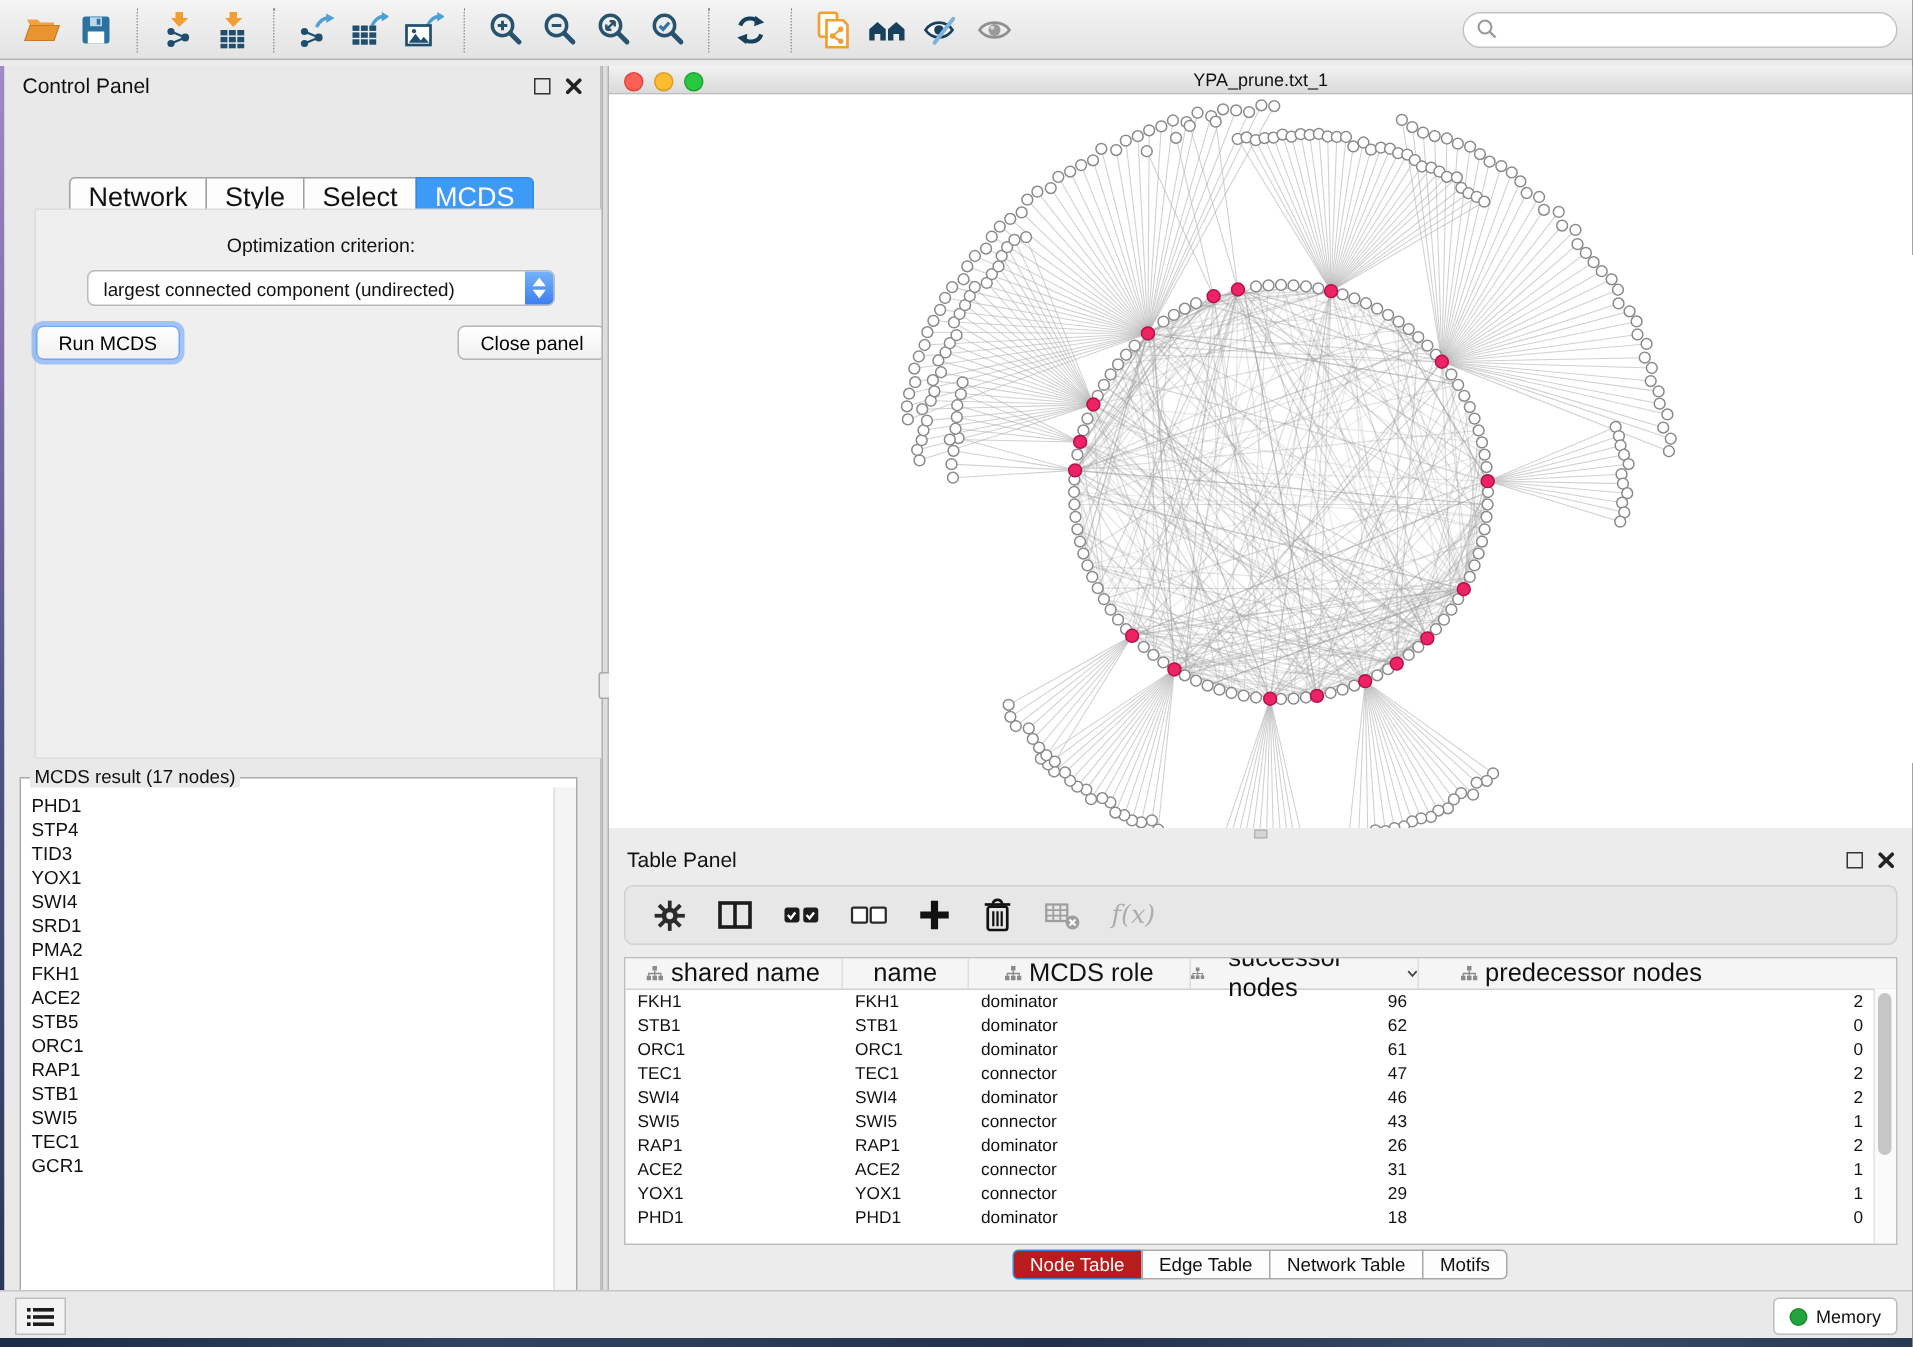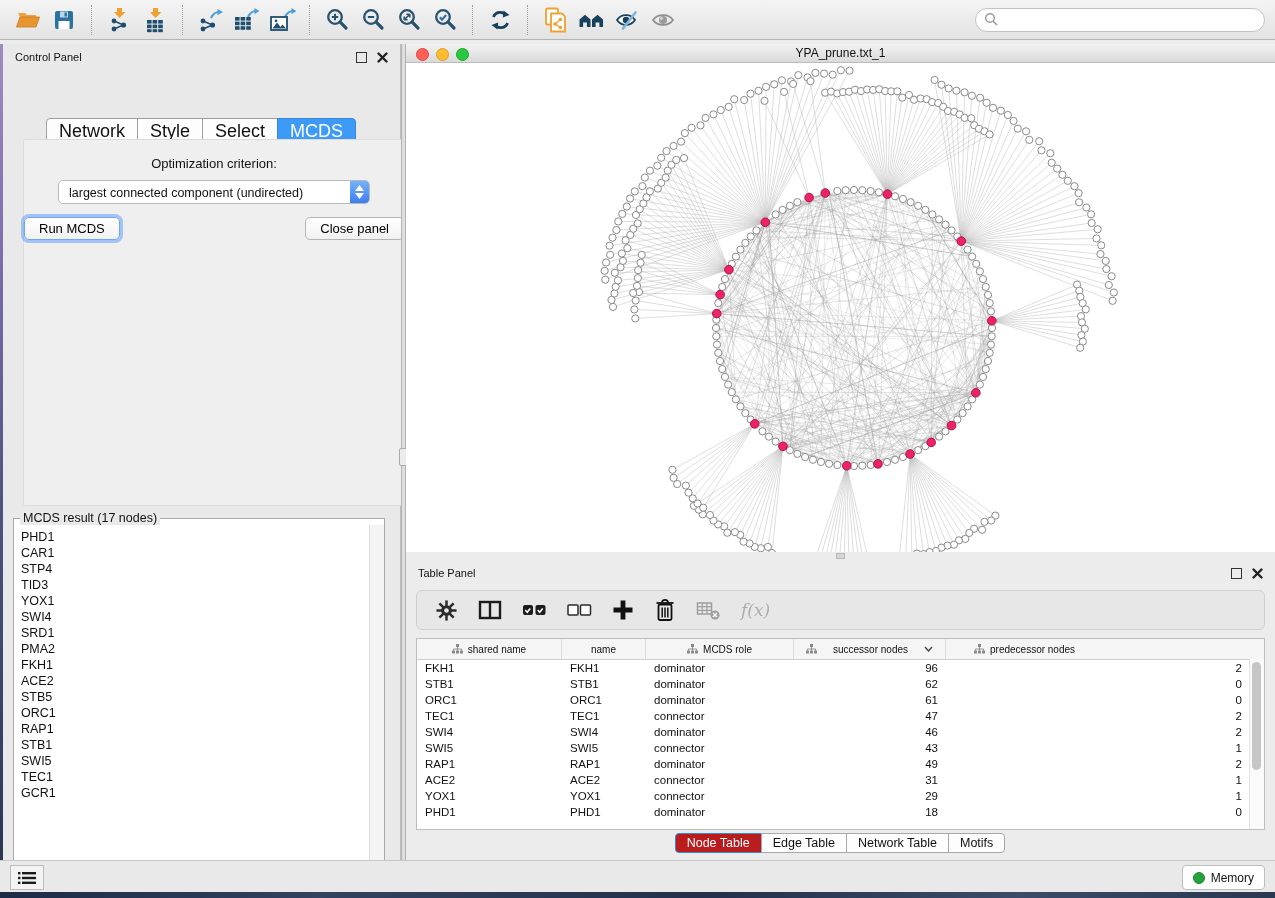--- a/index.html
+++ b/index.html
@@ -15,21 +15,21 @@
     border-radius:12px;display:flex;align-items:center;padding:0 8px;}
   .tb-search input{border:none;outline:none;flex:1;font-size:12px;font-family:"Liberation Sans",sans-serif;background:transparent;}
   
   .wall-left{position:absolute;left:0;top:44px;width:3px;height:848px;
     background:linear-gradient(#a08ac2,#7d6da8 25%,#4c5380 55%,#283452);}
   .wall-bottom{position:absolute;left:0;top:892px;width:1275px;height:6px;
     background:linear-gradient(90deg,#1d2b45,#32425f 25%,#243049 55%,#3b4b68 80%,#2a3850);}
   
   .control-panel{position:absolute;left:3px;top:44px;width:398px;height:816px;background:#e9e9e9;
     border-right:1px solid #bdbdbd;box-sizing:border-box;}
-  .panel-title-row{height:26px;display:flex;align-items:center;padding:0 12px;font-size:11px;}
+  .panel-title-row{height:26px;display:flex;align-items:center;padding:0 12px;font-size:14px;}
   .panel-title-row .spacer{flex:1;}
   .float-box{width:9px;height:9px;border:1.5px solid #333;margin-right:10px;}
   .cp-tabs{position:absolute;left:0;top:74px;width:100%;display:flex;justify-content:center;}
   .cp-tab{border:1px solid #9f9f9f;background:#fdfdfd;padding:2px 12px;font-size:18px;margin-left:-1px;cursor:default;}
   .cp-tab:first-child{border-radius:4px 0 0 4px;}
   .cp-tab:last-child{border-radius:0 4px 4px 0;}
   .cp-tab.active{background:#3e9af7;border-color:#3787df;color:#fff;}
   .cp-inner{position:absolute;left:20px;top:95px;width:382px;height:367px;box-sizing:border-box;
     background:#efefef;border:1px solid #dcdcdc;border-radius:2px;}
   .crit-label{margin-top:16px;text-align:center;font-size:13px;}
@@ -65,21 +65,21 @@
   .net-canvas{position:absolute;left:0;top:19px;width:869px;height:489px;background:#fff;}
   .net-bottombar{position:absolute;left:0;bottom:0;width:869px;height:8px;background:#ececec;}
   .h-grip{position:absolute;left:430px;top:1px;width:9px;height:6px;background:#d6d6d6;border:1px solid #b5b5b5;box-sizing:border-box;}
   
   .table-panel{position:absolute;left:406px;top:560px;width:869px;height:300px;background:#ececec;}
   .tp-toolbar{position:absolute;left:10px;top:30px;right:10px;height:40px;background:#e7e7e7;
     border:1px solid #d0d0d0;border-radius:6px;display:flex;align-items:center;gap:20px;
     padding:0 18px;box-sizing:border-box;}
   .tp-table{position:absolute;left:10px;top:78px;right:10px;height:192px;background:#fff;
     border:1px solid #bdbdbd;box-sizing:border-box;overflow:hidden;}
-  .thead{display:flex;height:20px;background:#f5f5f5;border-bottom:1px solid #cfcfcf;font-size:10px;}
+  .thead{display:flex;height:20px;background:#f5f5f5;border-bottom:1px solid #cfcfcf;font-size:17px;}
   .th{display:flex;align-items:center;justify-content:center;gap:5px;border-right:1px solid #dcdcdc;
       box-sizing:border-box;position:relative;}
   .th:last-child{border-right:none;justify-content:flex-start;padding-left:28px;}
   .trow{display:flex;height:16px;font-size:11.5px;align-items:center;}
   .td{box-sizing:border-box;padding:0 8px;white-space:nowrap;overflow:hidden;}
   .td.num{text-align:right;}
   .tbody-scroll{position:absolute;right:0;top:20px;bottom:0;width:14px;background:#fafafa;border-left:1px solid #e2e2e2;}
   .thumb{position:absolute;left:2px;top:3px;width:9px;height:108px;background:#c6c6c6;border-radius:5px;}
   .tp-tabs{position:absolute;left:0;top:273px;width:100%;display:flex;justify-content:center;}
   .tp-tab{border:1px solid #a8a8a8;background:#fdfdfd;padding:2px 11px;font-size:12.5px;margin-left:-1px;}
@@ -295,21 +295,20 @@
       <div class="btn-row">
         <button class="mac-btn focus">Run MCDS</button>
         <button class="mac-btn">Close panel</button>
       </div>
     </div>
     <fieldset class="result-box">
       <legend>MCDS result (17 nodes)</legend>
       <div style="position:relative;width:100%;height:100%;">
         <div class="result-list" id="mcds-list">
             <div>PHD1</div>
-            <div>CAR1</div>
             <div>STP4</div>
             <div>TID3</div>
             <div>YOX1</div>
             <div>SWI4</div>
             <div>SRD1</div>
             <div>PMA2</div>
             <div>FKH1</div>
             <div>ACE2</div>
             <div>STB5</div>
             <div>ORC1</div>
@@ -1403,21 +1402,21 @@
             <div class="td" style="width: 145px; flex: 0 0 145px;">SWI5</div>
             <div class="td" style="width: 84px; flex: 0 0 84px;">SWI5</div>
             <div class="td" style="width: 148px; flex: 0 0 148px;">connector</div>
             <div class="td num" style="width: 152px; flex: 0 0 152px;">43</div>
             <div class="td num" style="flex: 1 1 0%; padding-right: 22px;">1</div>
           </div>
           <div class="trow">
             <div class="td" style="width: 145px; flex: 0 0 145px;">RAP1</div>
             <div class="td" style="width: 84px; flex: 0 0 84px;">RAP1</div>
             <div class="td" style="width: 148px; flex: 0 0 148px;">dominator</div>
-            <div class="td num" style="width: 152px; flex: 0 0 152px;">49</div>
+            <div class="td num" style="width: 152px; flex: 0 0 152px;">26</div>
             <div class="td num" style="flex: 1 1 0%; padding-right: 22px;">2</div>
           </div>
           <div class="trow">
             <div class="td" style="width: 145px; flex: 0 0 145px;">ACE2</div>
             <div class="td" style="width: 84px; flex: 0 0 84px;">ACE2</div>
             <div class="td" style="width: 148px; flex: 0 0 148px;">connector</div>
             <div class="td num" style="width: 152px; flex: 0 0 152px;">31</div>
             <div class="td num" style="flex: 1 1 0%; padding-right: 22px;">1</div>
           </div>
           <div class="trow">

